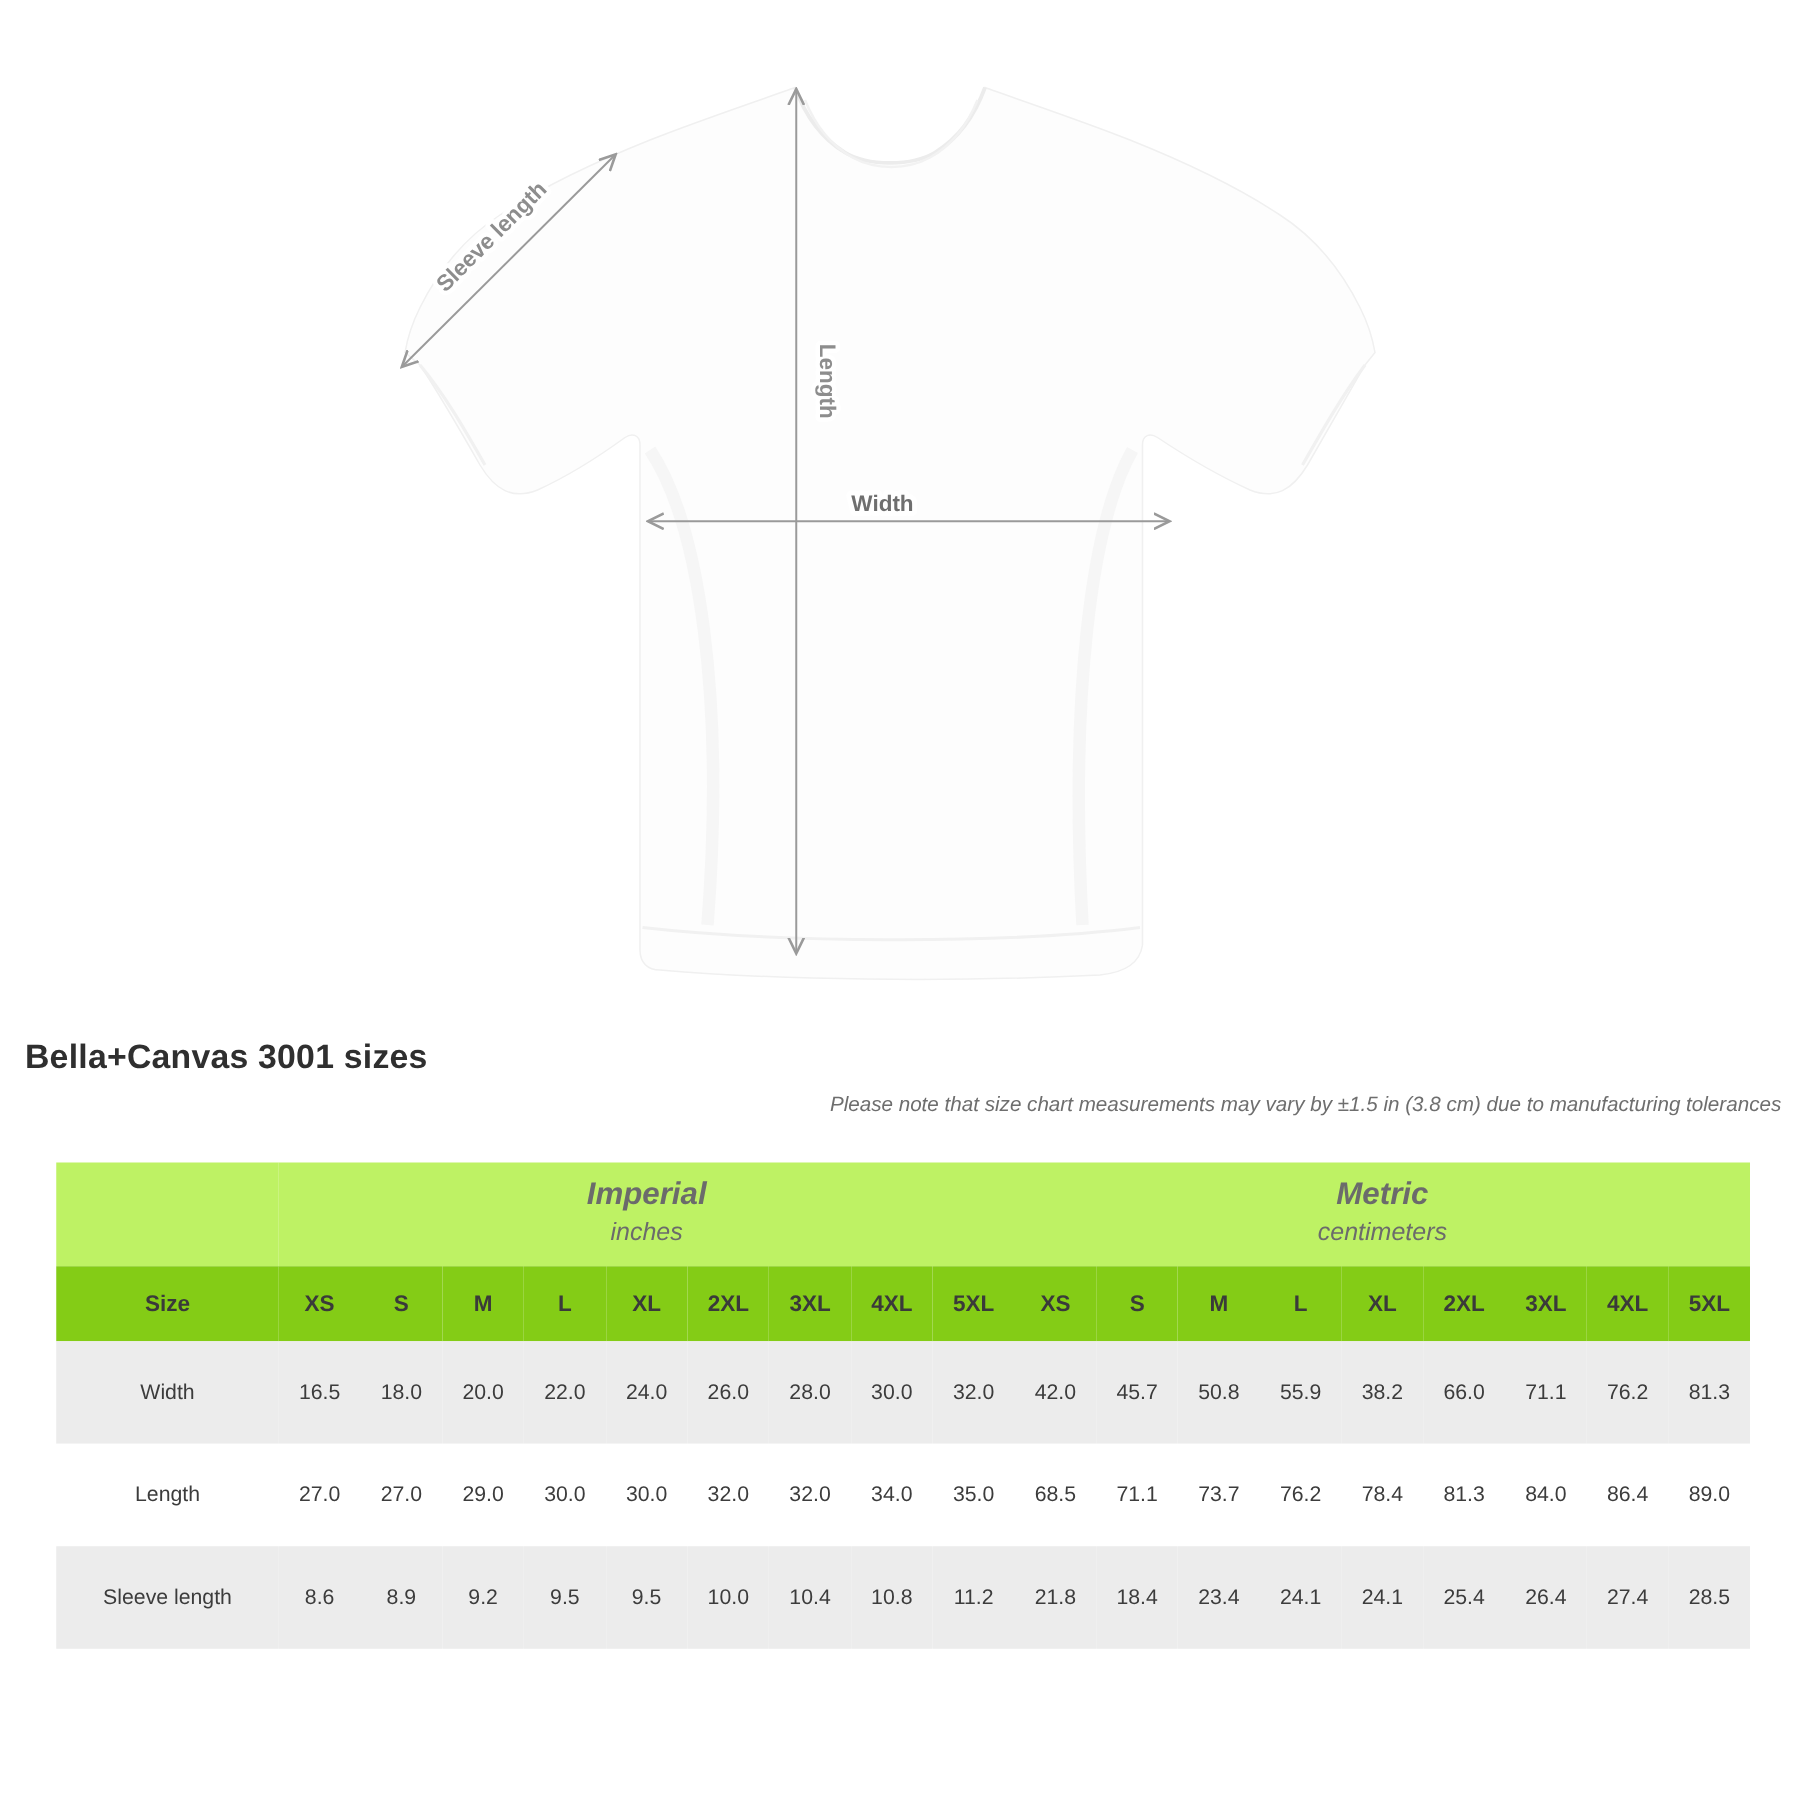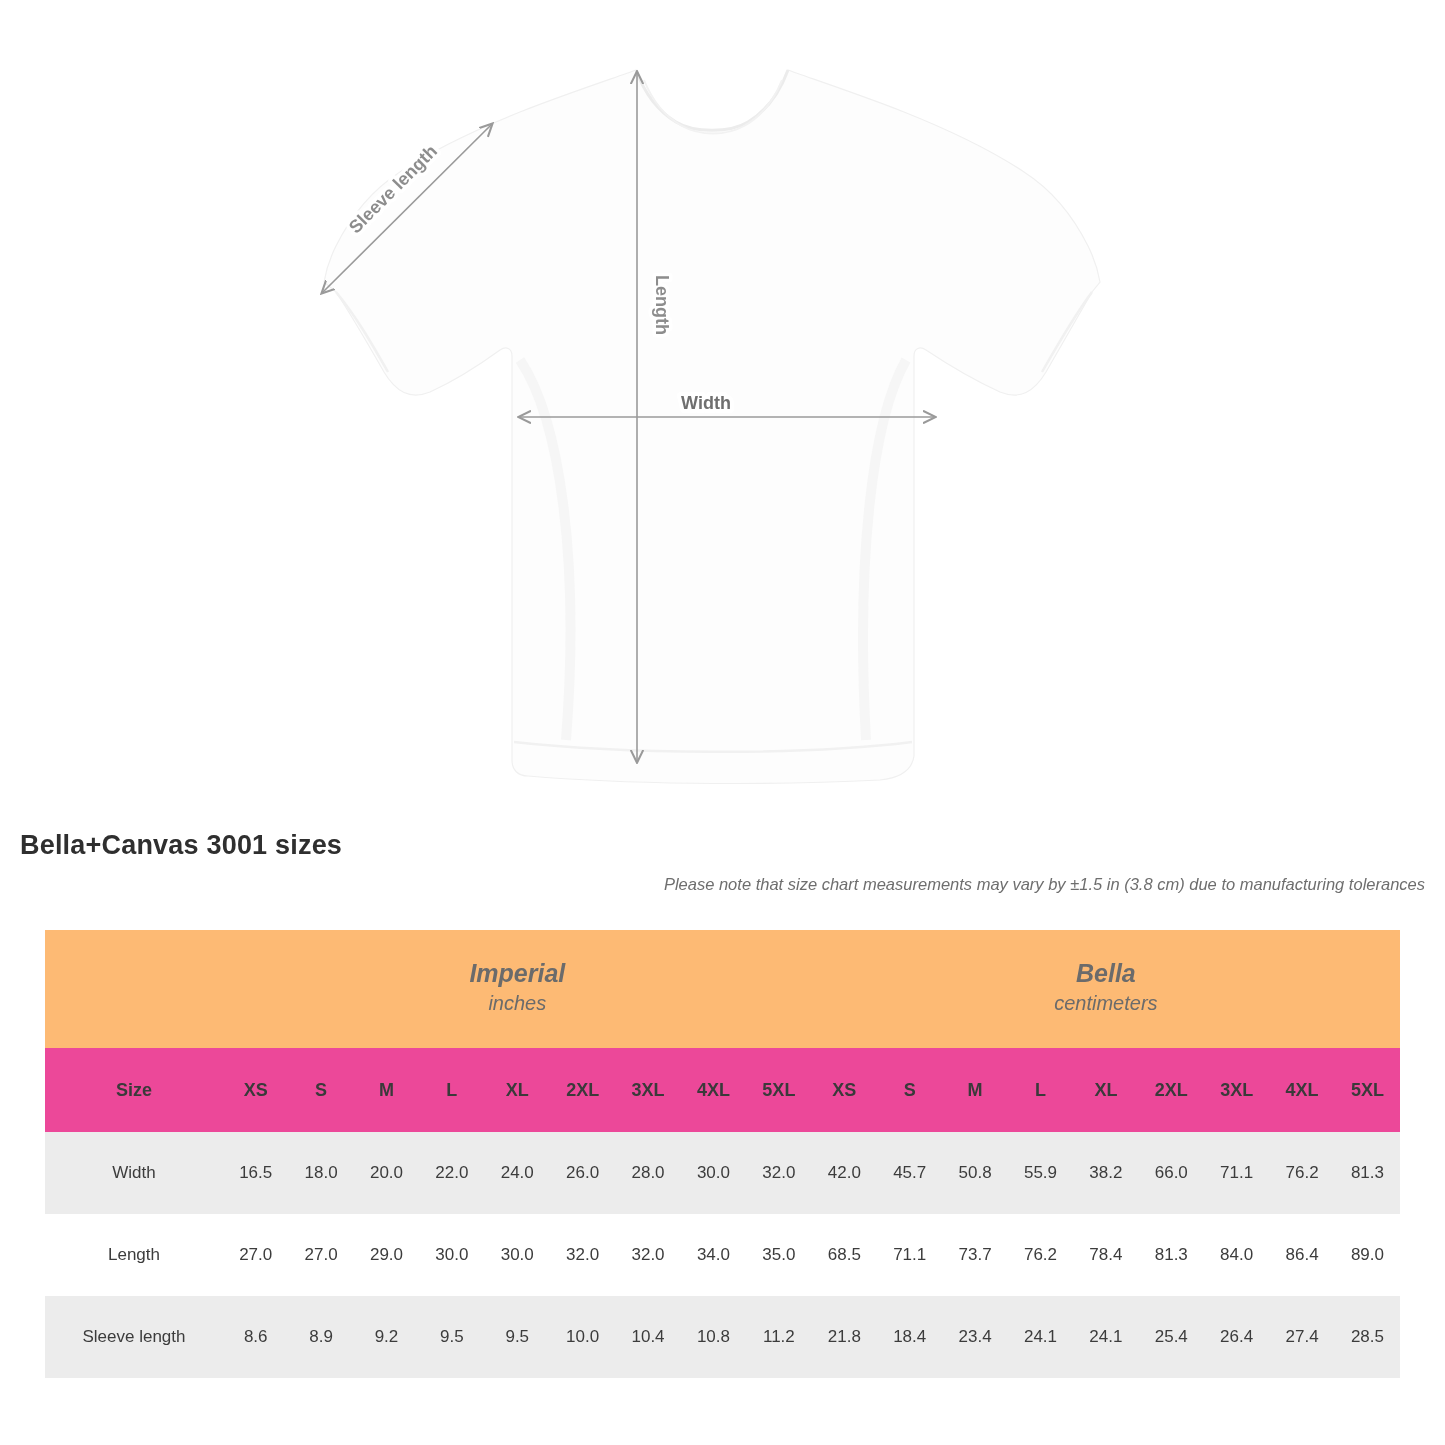--- a/index.html
+++ b/index.html
@@ -65,44 +65,44 @@
     vertical-align: middle;
     font-size: 17px;
     color: #3c3c3c;
     font-weight: normal;
     padding: 0;
     height: 82px;
     border: 0;
   }
   
   tr.unit-row td {
-    height: 118px;
-    background: #fdba74;
+    height: 83px;
+    background: #bef264;
   }
   .unit-name {
     font-size: 25px;
     font-style: italic;
     font-weight: bold;
     color: #6b6b6b;
     line-height: 1.15;
   }
   .unit-sub {
     font-size: 20px;
     font-style: italic;
     color: #6b6b6b;
     line-height: 1.6;
   }
 
   
   tr.head-row td {
-    background: #ec4899;
+    background: #84cc16;
     font-size: 18px;
     font-weight: bold;
     color: #3a3a3a;
-    height: 84px;
+    height: 60px;
   }
   tr.head-row td.rowlabel {
     font-size: 18px;
     font-weight: bold;
   }
 
   
   tr.row-alt td { background: #ececec; }
   tr.row-plain td { background: #ffffff; }
 
@@ -222,21 +222,21 @@
       </colgroup>
       <tbody>
 
         <tr class="unit-row">
           <td></td>
           <td colspan="9">
             <div class="unit-name">Imperial</div>
             <div class="unit-sub">inches</div>
           </td>
           <td colspan="9">
-            <div class="unit-name">Bella</div>
+            <div class="unit-name">Metric</div>
             <div class="unit-sub">centimeters</div>
           </td>
         </tr>
 
         <tr class="head-row">
           <td class="rowlabel">Size</td>
           <td>XS</td>
           <td>S</td>
           <td>M</td>
           <td>L</td>

